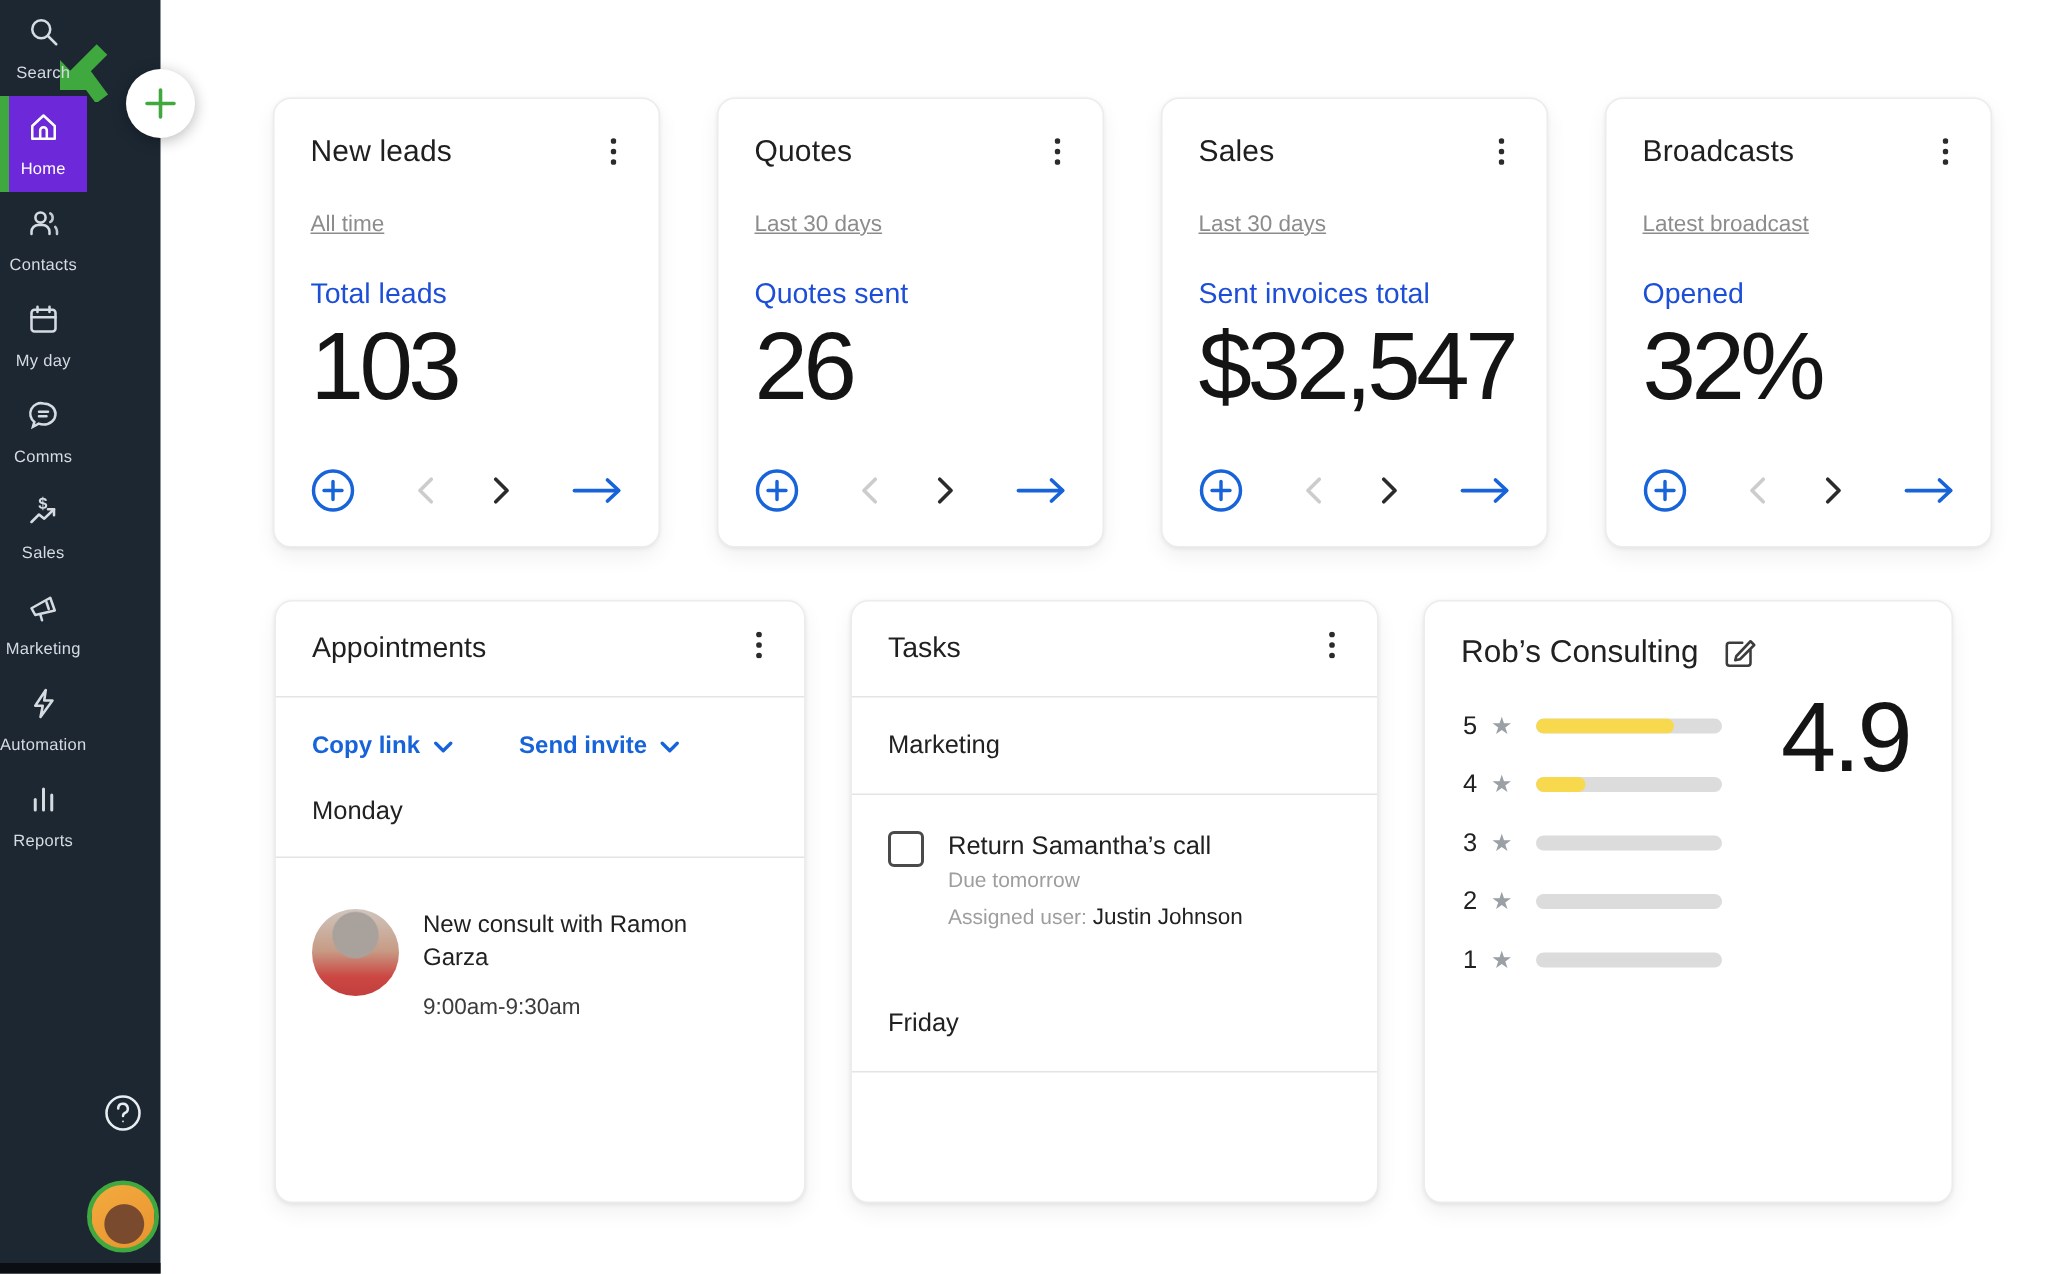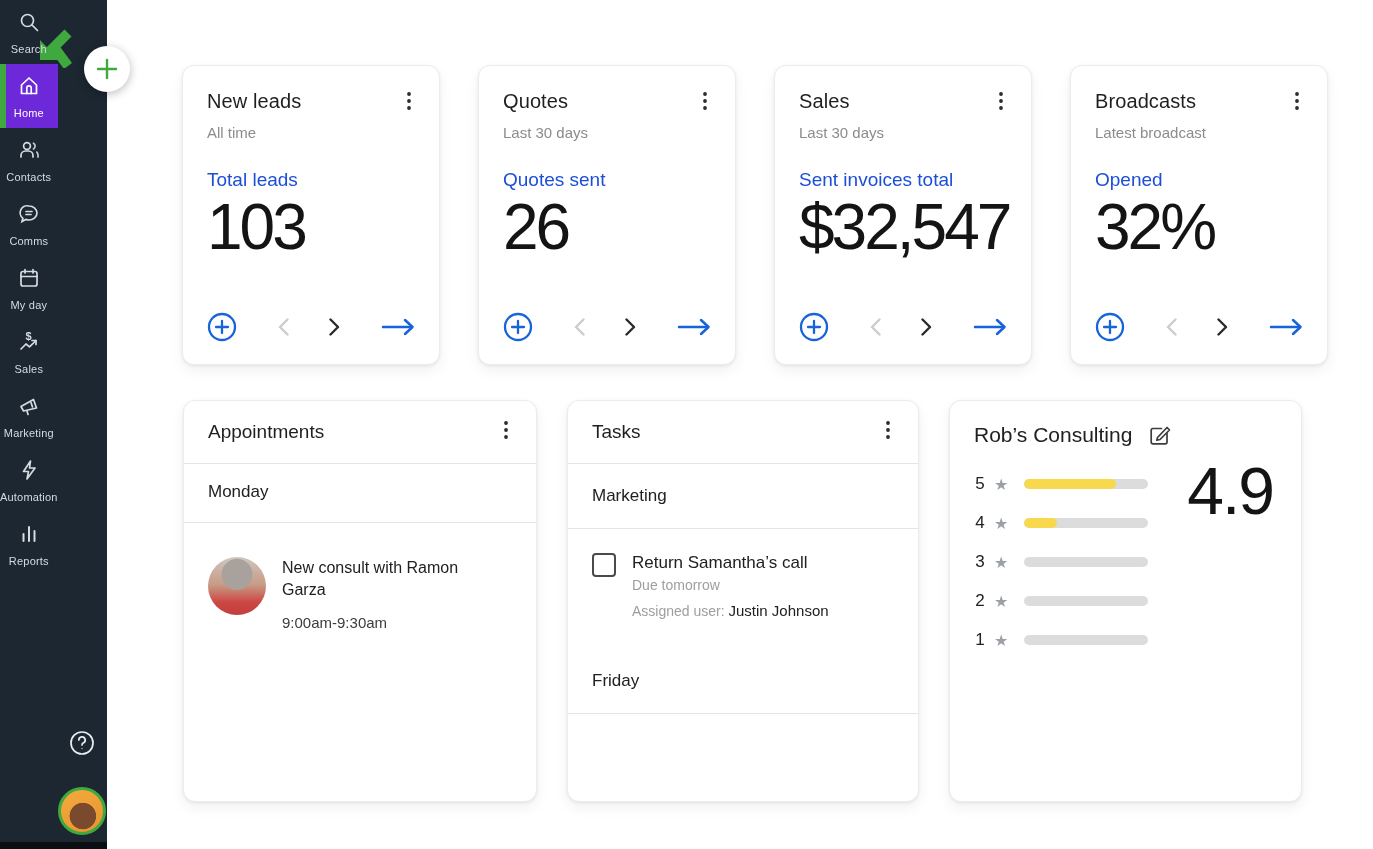--- a/index.html
+++ b/index.html
@@ -38,21 +38,21 @@
 
   .card { background:#ffffff; border:1px solid #ececec; border-radius:12px;
     box-shadow:0 1px 3px rgba(0,0,0,0.07), 0 6px 14px rgba(0,0,0,0.06); }
 
   
   .stat-card { width:258px; height:300px; padding:24px 24px 22px 24px;
     display:flex; flex-direction:column; }
   .card-head { display:flex; justify-content:space-between; align-items:flex-start; }
   .card-title { font-size:20px; font-weight:500; color:#1f1f1f; letter-spacing:0.1px; }
   .kebab { cursor:pointer; padding:2px 4px; }
-  .stat-period { font-size:15px; color:#8c8c8c; margin-top:8px; }
+  .stat-period { font-size:15px; color:#8c8c8c; margin-top:24px;text-decoration:underline; }
   .stat-metric-label { font-size:19px; color:#1d4ed8; margin-top:28px; }
   .stat-value { font-size:64px; font-weight:400; color:#141414; letter-spacing:-3px;
     line-height:1.0; margin-top:4px; white-space:nowrap; }
   .stat-footer { margin-top:auto; display:flex; align-items:center;
     justify-content:space-between; }
   .icon-btn { cursor:pointer; display:flex; align-items:center; }
   .icon-btn.disabled { cursor:default; }
 
   
   .lower-card { height:402px; display:flex; flex-direction:column; }
@@ -153,34 +153,34 @@
             <path d="M4 19 v-1.5 a4.5 4.5 0 0 1 4.5 -4.5 h3 a4.5 4.5 0 0 1 4.5 4.5 V19"></path>
           <path d="M16.5 5.2 a3.4 3.4 0 0 1 0 5.8" opacity="0.9"></path>
             <path d="M19.8 14.2 a4.3 4.3 0 0 1 1.2 3 V19" opacity="0.9"></path>
         </svg>
       </span>
       <span class="sb-label">Contacts</span>
     </div>
     <div class="sb-item">
       <span>
         <svg width="24" height="24" viewBox="0 0 24 24" fill="none" stroke="currentColor" stroke-width="1.7" stroke-linecap="round">
+          <rect x="4" y="5.5" width="16" height="14.5" rx="2"></rect>
+            <path d="M8 3.5 V7 M16 3.5 V7 M4 10.5 H20"></path>
+        </svg>
+      </span>
+      <span class="sb-label">My day</span>
+    </div>
+    <div class="sb-item">
+      <span>
+        <svg width="24" height="24" viewBox="0 0 24 24" fill="none" stroke="currentColor" stroke-width="1.7" stroke-linecap="round">
           <path d="M12 4 a8 7 0 0 1 0 14 c-1.5 0 -2.2 -0.2 -3.2 -0.6 L5 19.5 l0.9 -3.2 A7 7 0 0 1 12 4 Z"></path>
           <path d="M9 9.5 H15 M9 12.5 H14"></path>
         </svg>
       </span>
       <span class="sb-label">Comms</span>
-    </div>
-    <div class="sb-item">
-      <span>
-        <svg width="24" height="24" viewBox="0 0 24 24" fill="none" stroke="currentColor" stroke-width="1.7" stroke-linecap="round">
-          <rect x="4" y="5.5" width="16" height="14.5" rx="2"></rect>
-            <path d="M8 3.5 V7 M16 3.5 V7 M4 10.5 H20"></path>
-        </svg>
-      </span>
-      <span class="sb-label">My day</span>
     </div>
     <div class="sb-item">
       <span>
         <svg width="24" height="24" viewBox="0 0 24 24" fill="none" stroke="currentColor" stroke-width="1.7" stroke-linecap="round" stroke-linejoin="round">
           <text x="8.5" y="10" font-size="11" fill="currentColor" stroke="none" font-weight="bold">$</text>
           <path d="M4 19 l5 -5 l3.5 2.8 L19 10.5"></path>
             <path d="M19 14.5 V10.5 H15"></path>
         </svg>
       </span>
       <span class="sb-label">Sales</span>
@@ -402,20 +402,34 @@
   <div class="lower-row">
 
     <div class="card lower-card appt-card">
       <div class="lc-head">
         <span class="lc-title">Appointments</span>
         <span class="kebab">
           <svg width="4" height="18" viewBox="0 0 4 18" fill="#2b2b2b">
               <circle cx="2" cy="2" r="1.9"></circle>
               <circle cx="2" cy="9" r="1.9"></circle>
               <circle cx="2" cy="16" r="1.9"></circle>
+            </svg>
+        </span>
+      </div>
+      <div class="appt-actions">
+        <span class="link-dd">
+          <span>Copy link</span>
+          <svg width="13" height="8" viewBox="0 0 13 8" fill="none" stroke="#1763d9" stroke-width="2.2" stroke-linecap="round" stroke-linejoin="round">
+              <path d="M1.5 1.5 L6.5 6.5 L11.5 1.5"></path>
+            </svg>
+        </span>
+        <span class="link-dd">
+          <span>Send invite</span>
+          <svg width="13" height="8" viewBox="0 0 13 8" fill="none" stroke="#1763d9" stroke-width="2.2" stroke-linecap="round" stroke-linejoin="round">
+              <path d="M1.5 1.5 L6.5 6.5 L11.5 1.5"></path>
             </svg>
         </span>
       </div>
       <div class="appt-day">Monday</div>
       <div class="appt-item">
         <div class="appt-avatar"></div>
         <div>
           <div class="appt-title">New consult with Ramon Garza</div>
           <div class="appt-time">9:00am-9:30am</div>
         </div>

